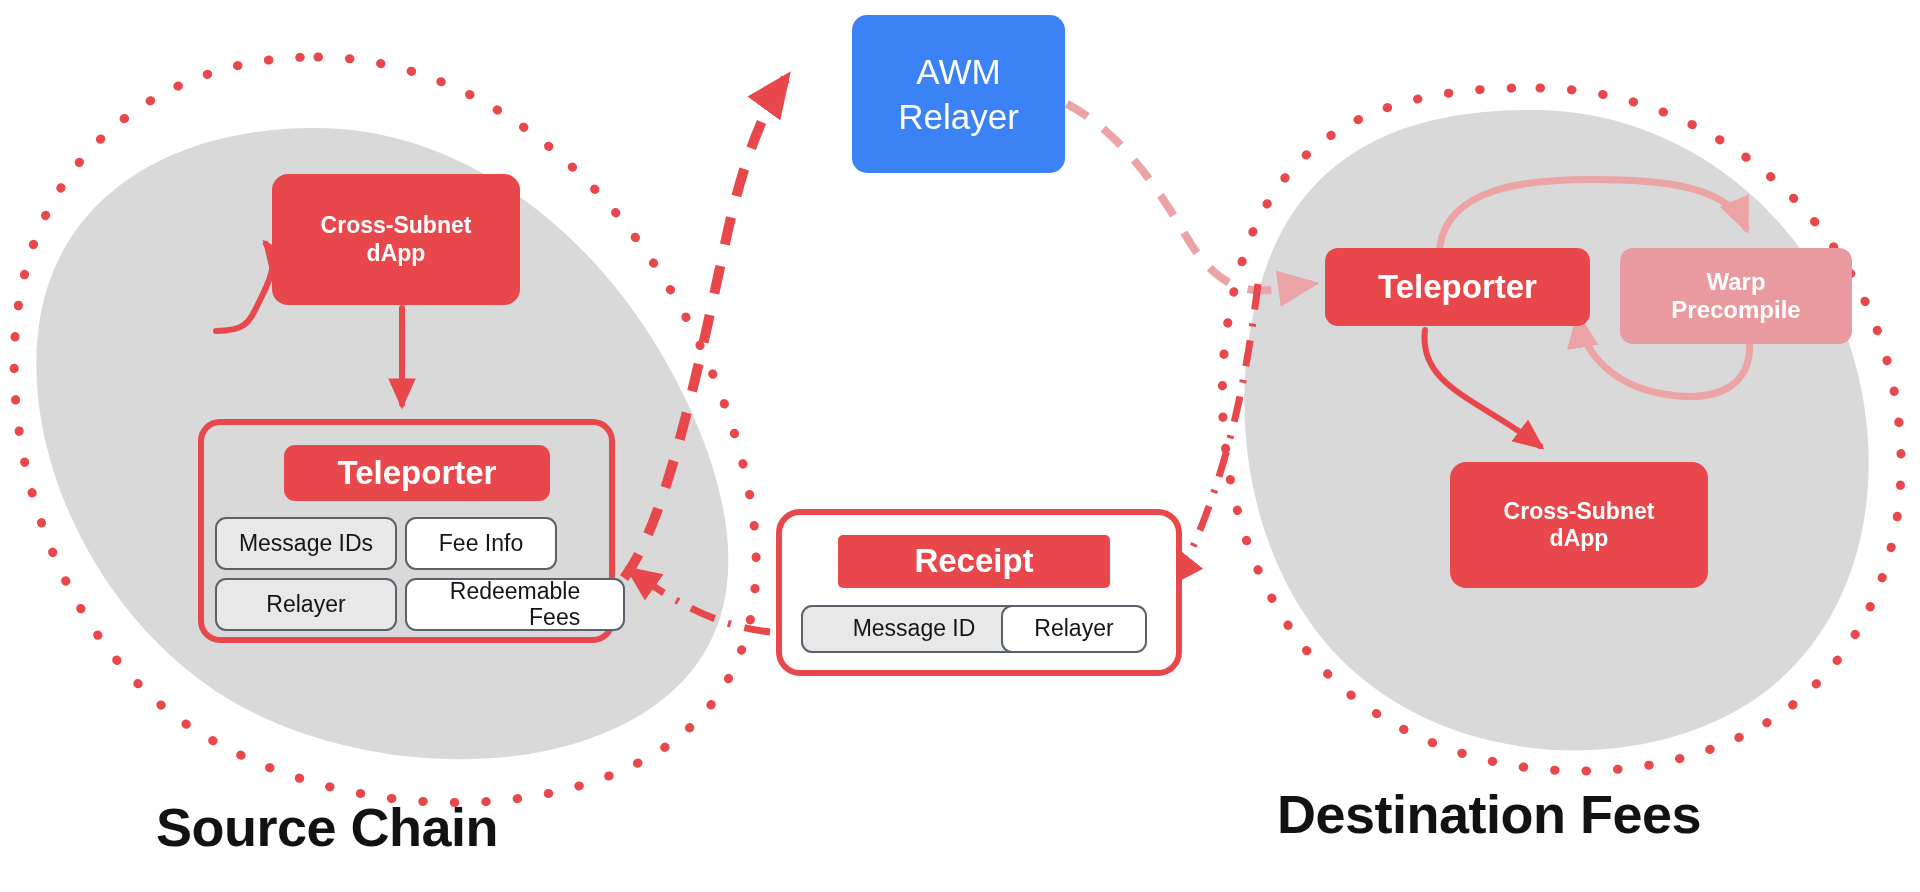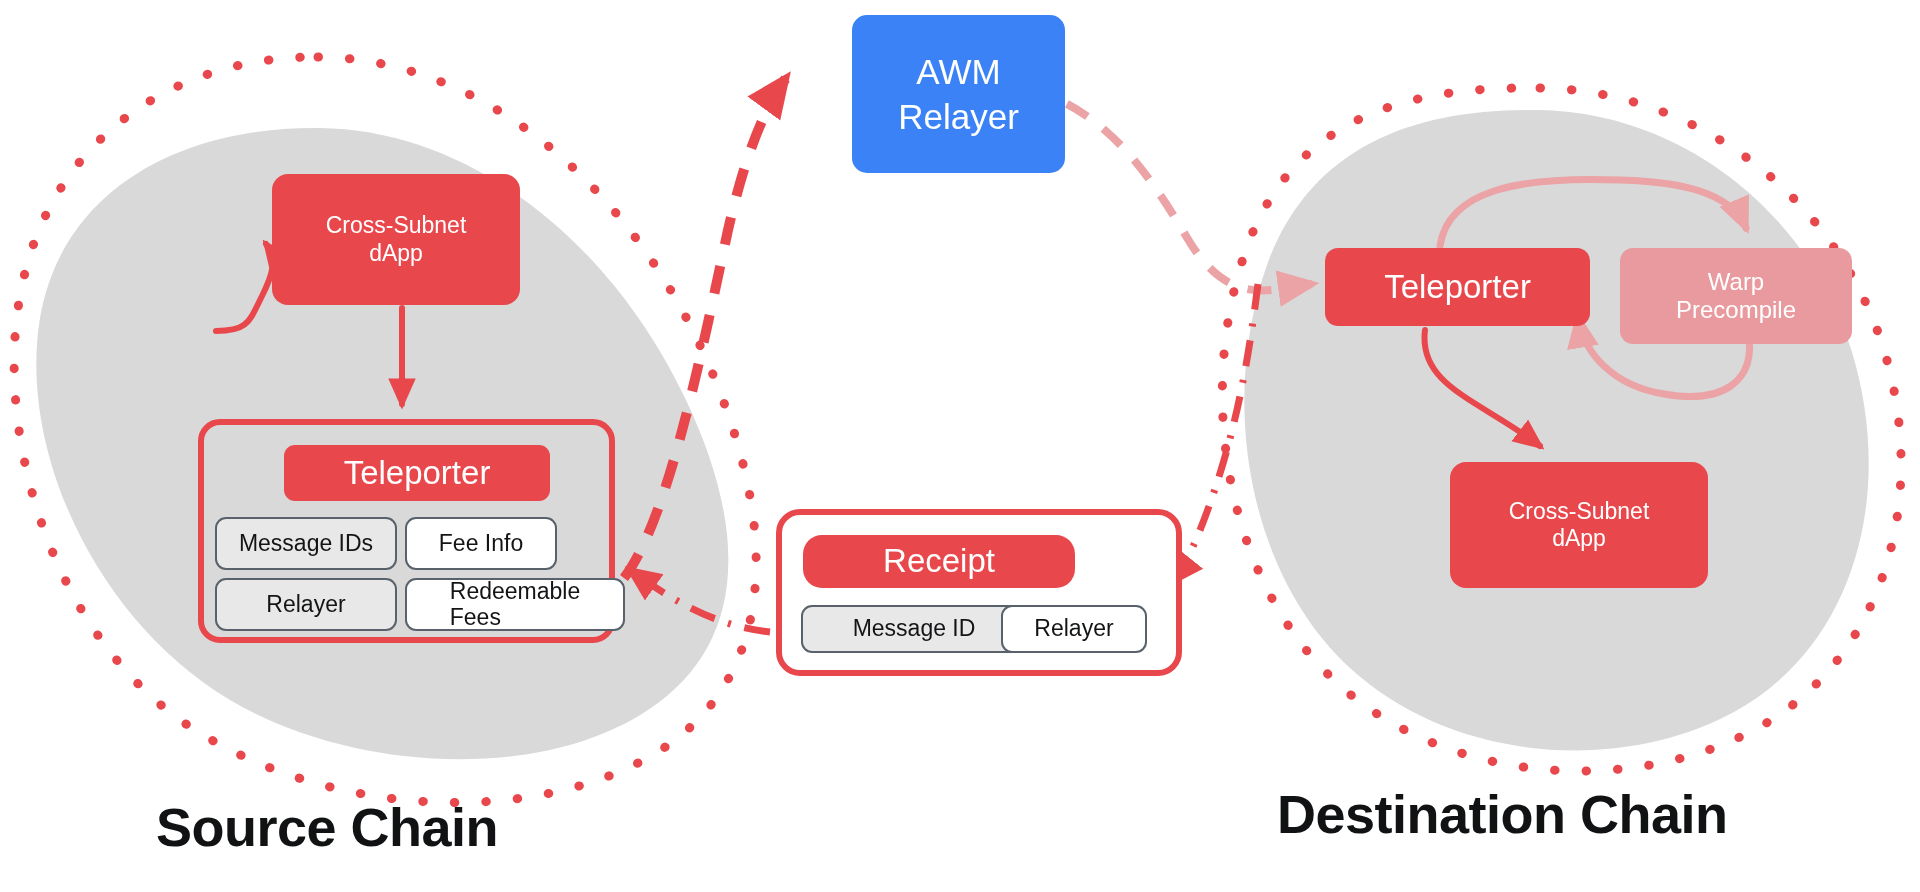--- a/index.html
+++ b/index.html
@@ -28,21 +28,21 @@
     pointer-events: none;
   }
   .node {
     position: absolute;
     box-sizing: border-box;
     display: flex;
     align-items: center;
     justify-content: center;
     text-align: center;
     color: #ffffff;
-    font-weight: normal;
+    font-weight: bold;
     line-height: 1.18;
     border-radius: 14px;
     background: #e8474c;
     white-space: pre-line;
   }
   .chain-label {
     position: absolute;
     color: #111213;
     font-weight: bold;
     font-size: 54px;
@@ -72,21 +72,21 @@
   #node-src-teleporter-title {
     left: 284px; top: 445px; width: 266px; height: 56px;
     font-size: 33px; border-radius: 11px;
   }
   .field {
     position: absolute;
     box-sizing: border-box;
     display: flex;
     align-items: center;
     justify-content: center;
-    text-align: left;
+    text-align: right;
     border: 2.5px solid #59626b;
     border-radius: 11px;
     background: #ffffff;
     color: #131416;
     font-size: 23px;
     font-weight: normal;
     line-height: 1.12;
     white-space: pre-line;
   }
   .field.shaded { background: #e8e8e8; }
@@ -111,22 +111,22 @@
   
   #group-receipt {
     position: absolute;
     left: 776px; top: 509px; width: 406px; height: 167px;
     box-sizing: border-box;
     border: 6px solid #e8474c;
     border-radius: 24px;
     background: #ffffff;
   }
   #node-receipt-title {
-    left: 803px; top: 535px; width: 272px; height: 53px;
-    font-size: 33px; border-radius: 19px;
+    left: 838px; top: 535px; width: 272px; height: 53px;
+    font-size: 33px; border-radius: 5px;
   }
   #field-message-id  { left: 801px; top: 605px; width: 226px; height: 48px; }
   #field-relayer-rcp { left: 1001px; top: 605px; width: 146px; height: 48px; }
 
   
   #node-dst-teleporter {
     left: 1325px; top: 248px; width: 265px; height: 78px;
     font-size: 33px; border-radius: 13px;
   }
   #node-warp-precompile {
@@ -237,15 +237,15 @@
   <div class="node" id="node-dst-teleporter">Teleporter</div>
 
   <div class="node" id="node-warp-precompile">Warp
 Precompile</div>
 
   <div class="node" id="node-dst-dapp">Cross-Subnet
 dApp</div>
 
   <div class="chain-label" id="label-source-chain">Source Chain</div>
 
-  <div class="chain-label" id="label-destination-chain">Destination Chain</div>
+  <div class="chain-label" id="label-destination-chain">Destination Fees</div>
 
 </div>
 
 </body></html>

